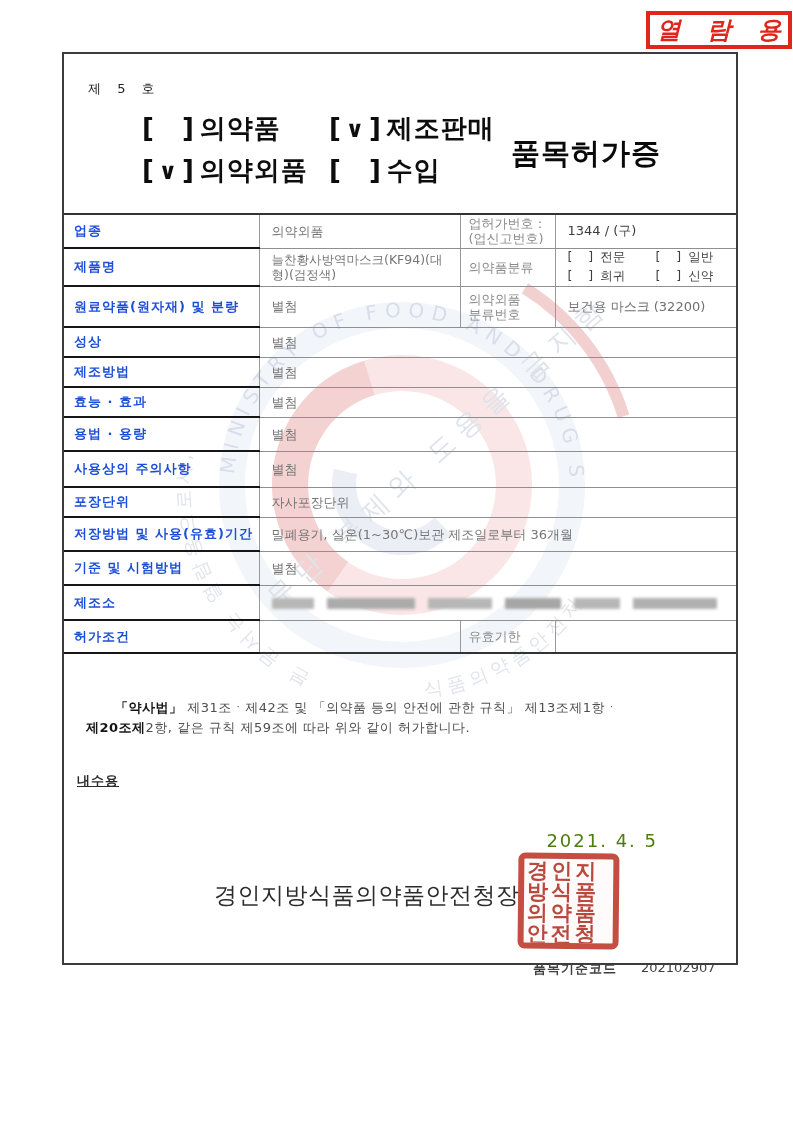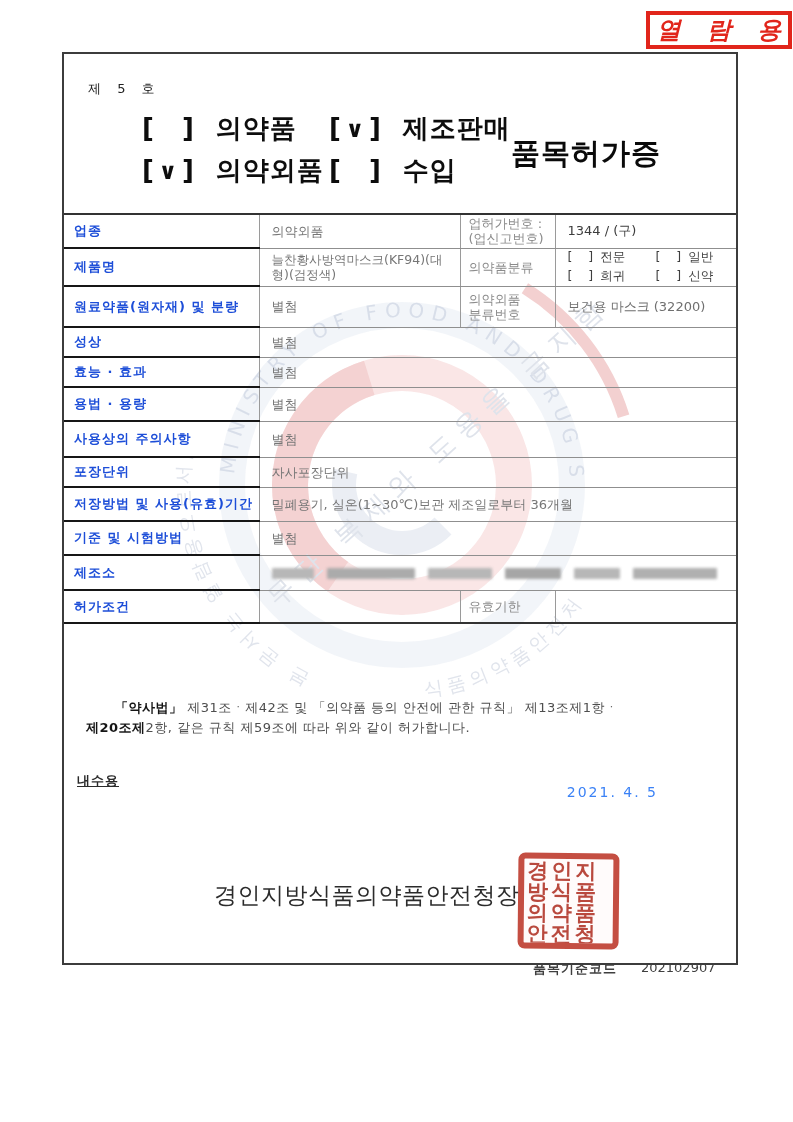--- a/index.html
+++ b/index.html
@@ -23,21 +23,21 @@
   }
   
   .cert {
     position:absolute; left:62px; top:52px; width:676px; height:913px;
     border:2px solid #3c3c3c; z-index:1; background:transparent;
   }
   .doc-no { position:absolute; left:24px; top:26px; font-size:13px; letter-spacing:6px; color:#222; }
   .cb-row { position:absolute; left:78px; display:flex; font-size:26px; font-weight:800; color:#0d0d0d; white-space:nowrap; }
   .cb-row.r1 { top:57px; }
   .cb-row.r2 { top:99px; }
-  .cb-item { display:flex; align-items:baseline;gap:16px; }
+  .cb-item { display:flex; align-items:baseline; }
   .cb-item.first { width:187px; }
   .hbx { font-weight:800; }
   .hbx::before { content:"["; margin-right:2px; }
   .hbx::after  { content:"]"; margin-left:2px; }
   .hbx .mk { display:inline-block; width:24px; text-align:center; font-size:23px; }
   .cb-label { margin-left:6px; letter-spacing:1px; }
   .cert-title { position:absolute; left:447px; top:80px; font-size:29px; font-weight:900; letter-spacing:1px; color:#0a0a0a; white-space:nowrap; }
   
   table.grid { position:absolute; left:0; top:159px; width:672px; border-collapse:collapse; table-layout:fixed; border-top:2px solid #333; }
   table.grid td { vertical-align:middle; font-size:13px; overflow:hidden; }
@@ -55,21 +55,21 @@
   .redact { white-space:nowrap; }
   .redact i { display:inline-block; height:11px; background:#b7b7b7; filter:blur(1.6px); margin-right:13px; vertical-align:middle; border-radius:1px; }
   .redact i:nth-child(1){width:42px;} .redact i:nth-child(2){width:88px;background:#ababab;}
   .redact i:nth-child(3){width:64px;} .redact i:nth-child(4){width:56px;background:#a6a6a6;}
   .redact i:nth-child(5){width:46px;} .redact i:nth-child(6){width:84px;background:#b0b0b0;margin-right:0;}
   
   .legal-l1 { position:absolute; left:51px; top:645px; font-size:13px; color:#4e4e4e; letter-spacing:.5px; white-space:nowrap; }
   .legal-l2 { position:absolute; left:22px; top:665px; font-size:13px; color:#4e4e4e; letter-spacing:.5px; white-space:nowrap; }
   .legal-l1 b, .legal-l2 b { color:#151515; font-weight:800; }
   .domestic { position:absolute; left:13px; top:718px; font-size:13px; font-weight:700; color:#2a2a2a; letter-spacing:1px;text-decoration:underline; }
-  .issue-date { position:absolute; right:78px; top:730px; font-size:14px; color:#3b82f6; letter-spacing:2px; }
+  .issue-date { position:absolute; right:78px; top:776px; font-size:18px; color:#4d7c0f; letter-spacing:2px; }
   .issuer { position:absolute; left:150px; top:826px; font-size:23px; color:#2b2b2b; letter-spacing:.5px; white-space:nowrap; }
   .seal {
     position:absolute; left:454px; top:799px; width:101px; height:96px;
     border:6px solid #bf4033; border-radius:7px;
     color:#b43a2e; font-weight:800; font-size:21px; line-height:21px; letter-spacing:3px;
     padding:2px 0 0 3px; overflow:hidden; word-break:break-all;
     opacity:.92; transform:rotate(.6deg); background:rgba(255,240,238,.25);
   }
   
   .footer-code { position:absolute; left:533px; top:960px; z-index:2; display:flex; gap:24px; font-size:13px; color:#3f3f3f; white-space:nowrap; }
@@ -172,20 +172,24 @@
         <span>의약외품</span>
         <span>분류번호</span>
       </td>
       <td class="c4" style="color:#6f6f6f">보건용 마스크 (32200)</td>
     </tr>
     <tr style="height:30px">
       <td class="c1">성상</td>
       <td class="c2" colspan="3">별첨</td>
     </tr>
     <tr style="height:30px">
+      <td class="c1">제조방법</td>
+      <td class="c2" colspan="3">별첨</td>
+    </tr>
+    <tr style="height:30px">
       <td class="c1">효능 · 효과</td>
       <td class="c2" colspan="3">별첨</td>
     </tr>
     <tr style="height:34px">
       <td class="c1">용법 · 용량</td>
       <td class="c2" colspan="3">별첨</td>
     </tr>
     <tr style="height:36px">
       <td class="c1">사용상의 주의사항</td>
       <td class="c2" colspan="3">별첨</td>

